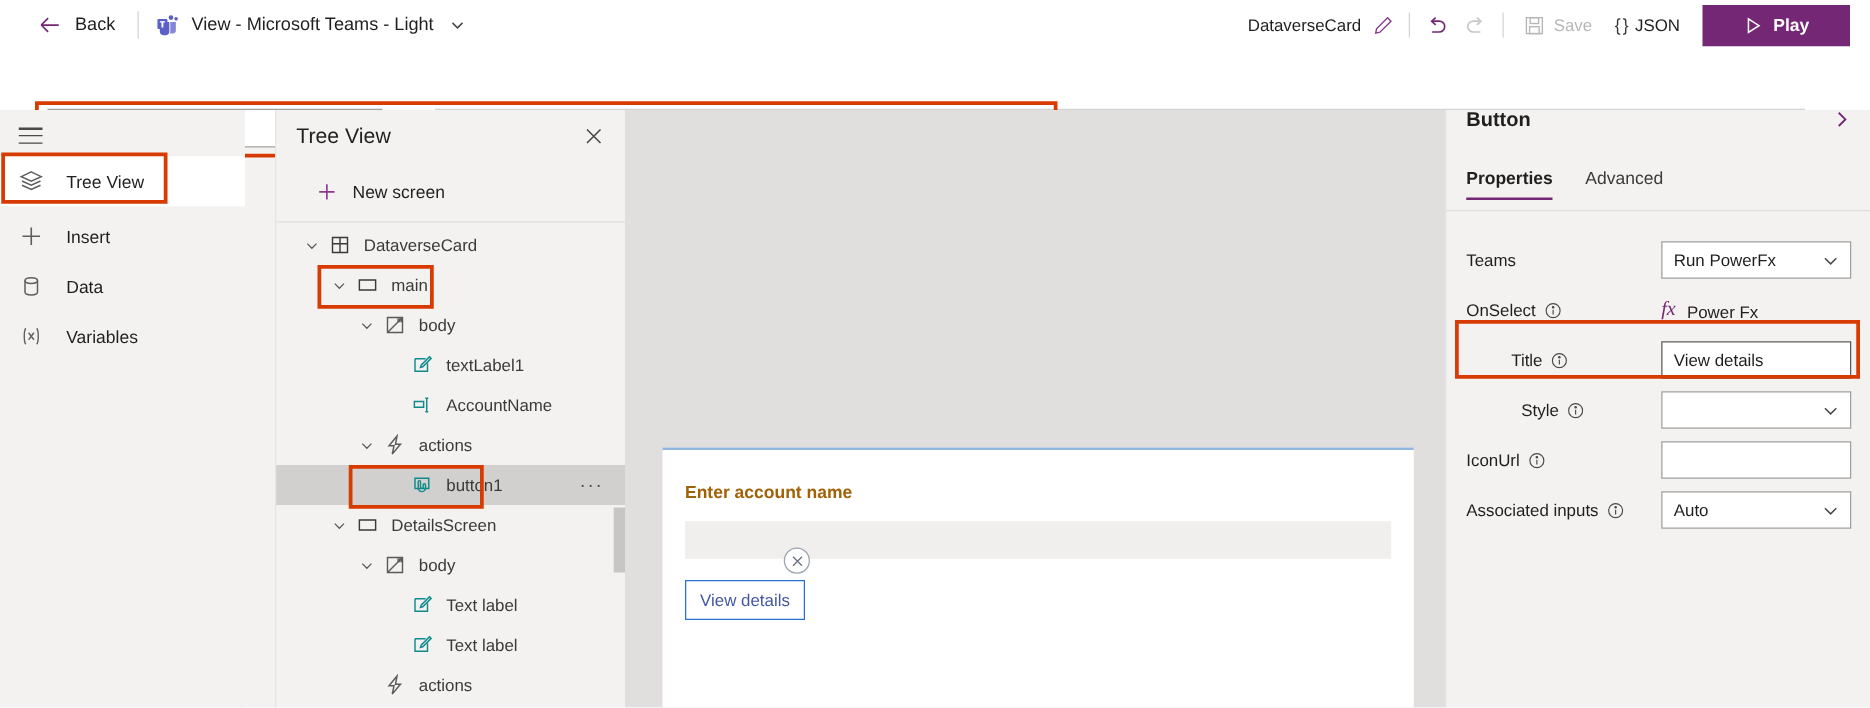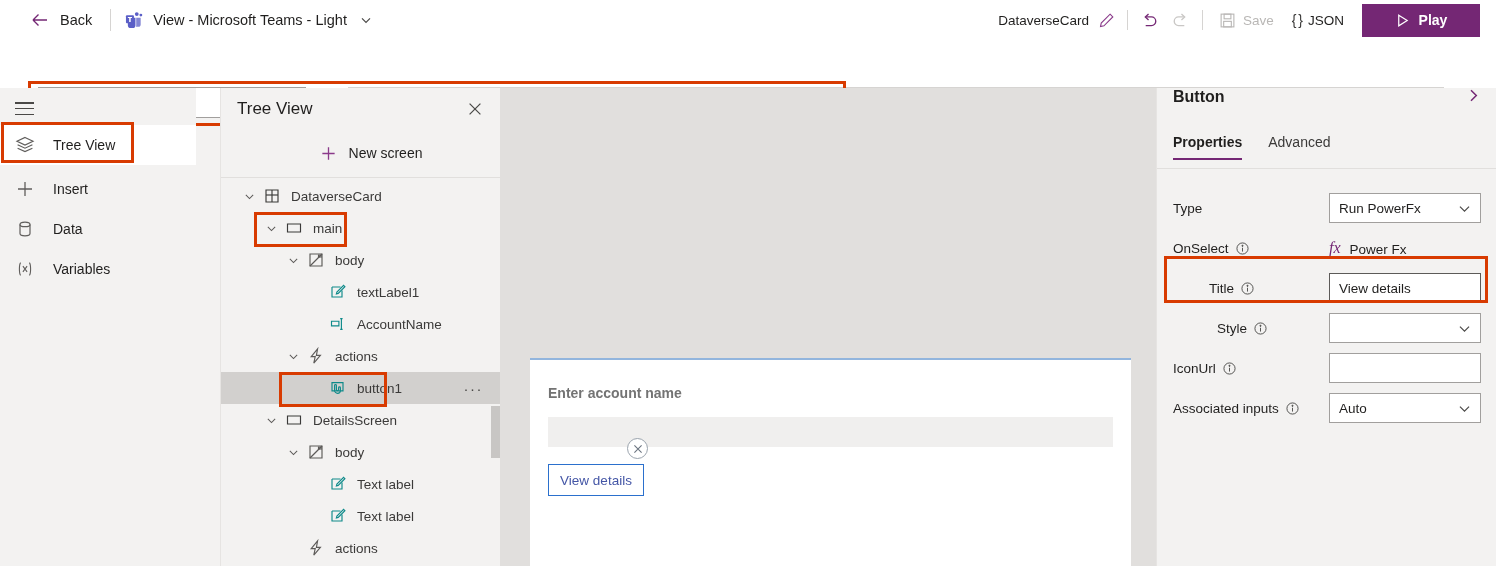--- a/index.html
+++ b/index.html
@@ -111,22 +111,22 @@
     position:absolute; left:220px; top:88px; width:280px; height:478px;
     background:#f3f2f1; border-left:1px solid #e6e4e2;
   }
   .tree-head {
     position:absolute; left:0; top:0; width:280px; height:42px;
     display:flex; align-items:center;
   }
   .tree-title { font-size:17px; color:#201f1e; margin-left:16px; }
   .tree-close { margin-left:auto; margin-right:18px; width:16px; height:16px; color:#4a4947; cursor:pointer; }
   .new-screen {
-    position:absolute; left:0; top:48px; width:280px; height:34px;
-    display:flex; align-items:center; cursor:pointer;justify-content:center;
+    position:absolute; left:12px; top:48px; width:280px; height:34px;
+    display:flex; align-items:center; cursor:pointer;
   }
   .plus-icon { width:17px; height:17px; color:#8a3a8a; margin-left:20px; }
   .new-screen-label { font-size:14px; color:#201f1e; margin-left:12px; }
   .tree-sep { position:absolute; left:0; top:89px; width:280px; height:1px; background:#e1dfdd; }
   .tree-body { position:absolute; left:0; top:92px; width:280px; height:386px; }
   .tree-row {
     position:relative; height:32px; display:flex; align-items:center; cursor:pointer;
   }
   .tree-row.selected { background:#d2d0ce; }
   .tw { width:20px; height:16px; flex:none; display:flex; align-items:center; justify-content:center; }
@@ -149,21 +149,21 @@
   
   .canvas {
     position:absolute; left:500px; top:88px; width:656px; height:478px;
     background:#e1dfdd;
   }
   .card {
     position:absolute; left:30px; top:270px; width:601px; height:208px;
     background:#ffffff; border-top:2px solid #92b5dd;
   }
   .card-label {
-    position:absolute; left:18px; top:25px; font-size:14px; color:#737373; font-weight:bold;
+    position:absolute; left:18px; top:25px; font-size:14px; color:#a16207; font-weight:bold;
   }
   .card-input {
     position:absolute; left:18px; top:57px; width:565px; height:30px; background:#f0efee;
   }
   .card-btn {
     position:absolute; left:18px; top:104px; width:96px; height:32px;
     background:#ffffff; border:1.5px solid #2b70cd;
     display:flex; align-items:center; justify-content:center; cursor:pointer;
   }
   .card-btn span { font-size:13.5px; color:#4456a6; }
@@ -505,21 +505,21 @@
         </svg>
     </div>
     <div class="tabs">
       <div class="tab active">Properties</div>
       <div class="tab">Advanced</div>
     </div>
     <div class="tabs-underline"></div>
     <div id="props-rows">
         <div class="prow" style="top: 100px;">
           <div class="plabel">
-            <span>Type</span>
+            <span>Teams</span>
           </div>
           <div class="pctl">
             <span class="pval">Run PowerFx</span>
             <svg viewBox="0 0 12 12" class="chev" fill="none" stroke="currentColor" stroke-width="1.1">
               <path d="M1.8 4.2 6 8.4l4.2-4.2"></path>
             </svg>
           </div>
         </div>
         <div class="prow" style="top: 140px;">
           <div class="plabel">

